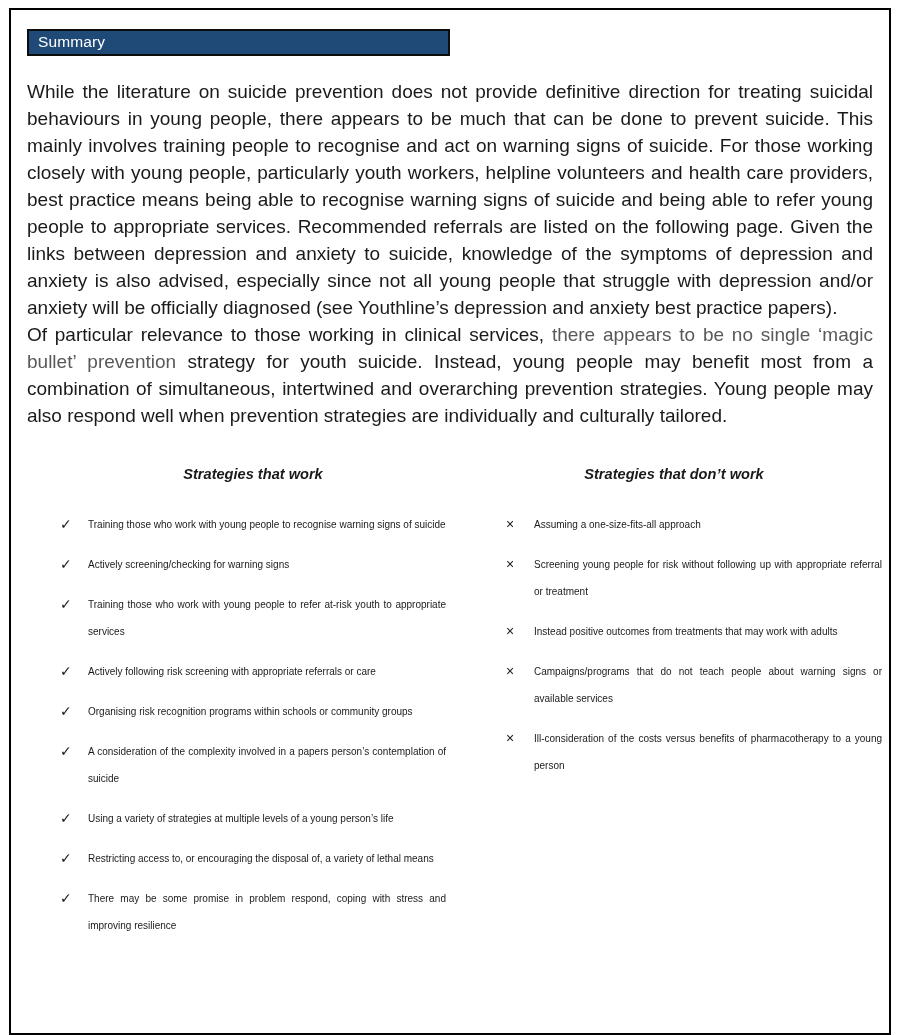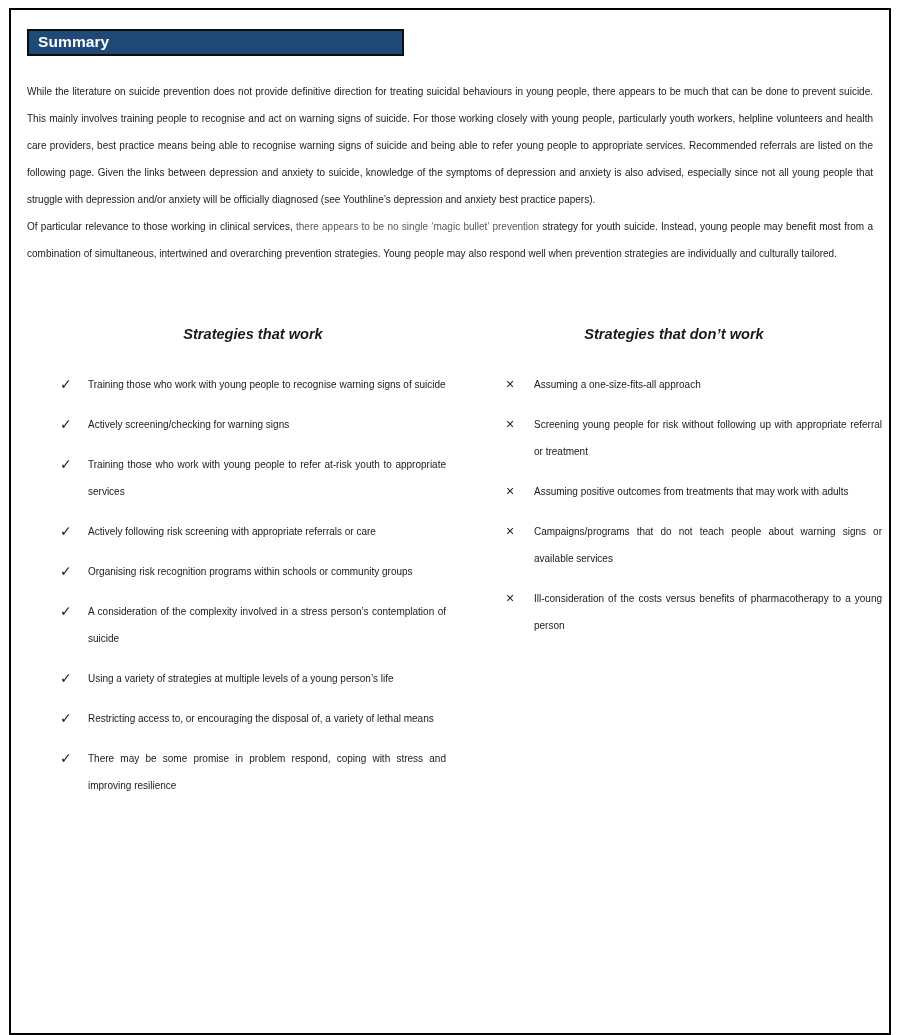--- a/index.html
+++ b/index.html
@@ -13,40 +13,40 @@
     position: absolute;
     left: 9px; top: 8px; right: 8px; bottom: 0;
     border: 2px solid var(--border, #000000);
     background: #ffffff;
     overflow: hidden;
   }
   .content {
     padding: 19px 16px 0 16px;
   }
   .summary-bar {
-    width: 377px;
+    width: 423px;
     background: var(--header_bg, #1F4977);
     border: 2px solid #0d0d0d;
     color: var(--header_text, #ffffff);
-    font-weight: bold;
+    font-weight: normal;
     font-size: 15.5px;
     padding: 2px 1px 3px 9px;
     letter-spacing: 0.1px;
   }
   .para {
     text-align: justify;
-    font-size: 10px;
+    font-size: 19px;
     line-height: 27px;
   }
   .para.p1 { margin-top: 22px; }
   .para.p2 { }
   .grey-span { color: var(--grey_text, #595959); }
   .columns {
     display: flex;
-    margin-top: 59px;
+    margin-top: 37px;
     justify-content: space-between;
   }
   .col-left {
     width: 386px;
     margin-left: 33px;
     flex: none;
   }
   .col-right {
     flex: none;
     width: 376px;
@@ -120,21 +120,21 @@
               <span class="item-text">Actively following risk screening with appropriate referrals or care</span>
             </div>
 
             <div class="strategy-item">
               <span class="marker">✓</span>
               <span class="item-text">Organising risk recognition programs within schools or community groups</span>
             </div>
 
             <div class="strategy-item">
               <span class="marker">✓</span>
-              <span class="item-text">A consideration of the complexity involved in a stress person’s contemplation of suicide</span>
+              <span class="item-text">A consideration of the complexity involved in a papers person’s contemplation of suicide</span>
             </div>
 
             <div class="strategy-item">
               <span class="marker">✓</span>
               <span class="item-text">Using a variety of strategies at multiple levels of a young person’s life</span>
             </div>
 
             <div class="strategy-item">
               <span class="marker">✓</span>
               <span class="item-text">Restricting access to, or encouraging the disposal of, a variety of lethal means</span>
@@ -156,21 +156,21 @@
               <span class="item-text">Assuming a one-size-fits-all approach</span>
             </div>
 
             <div class="strategy-item">
               <span class="marker">×</span>
               <span class="item-text">Screening young people for risk without following up with appropriate referral or treatment</span>
             </div>
 
             <div class="strategy-item">
               <span class="marker">×</span>
-              <span class="item-text">Assuming positive outcomes from treatments that may work with adults</span>
+              <span class="item-text">Instead positive outcomes from treatments that may work with adults</span>
             </div>
 
             <div class="strategy-item">
               <span class="marker">×</span>
               <span class="item-text">Campaigns/programs that do not teach people about warning signs or available services</span>
             </div>
 
             <div class="strategy-item">
               <span class="marker">×</span>
               <span class="item-text">Ill-consideration of the costs versus benefits of pharmacotherapy to a young person</span>

